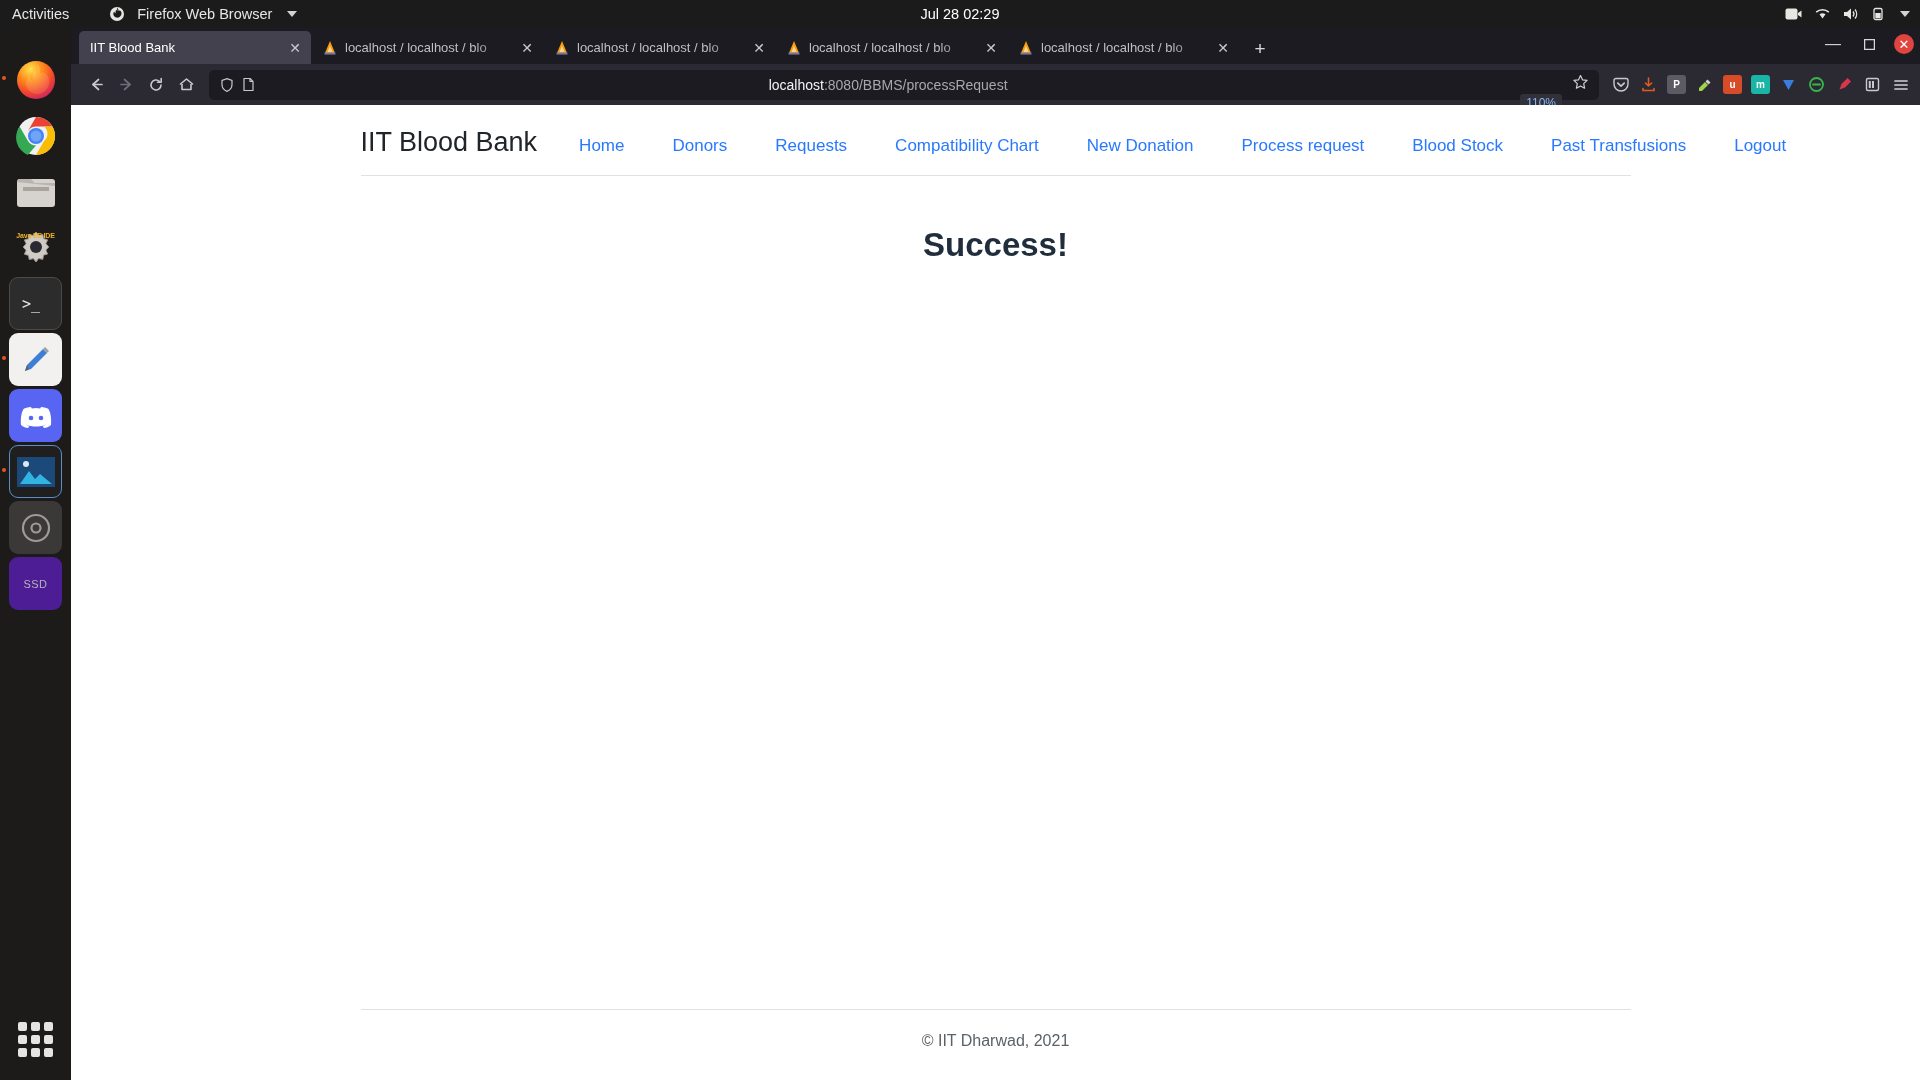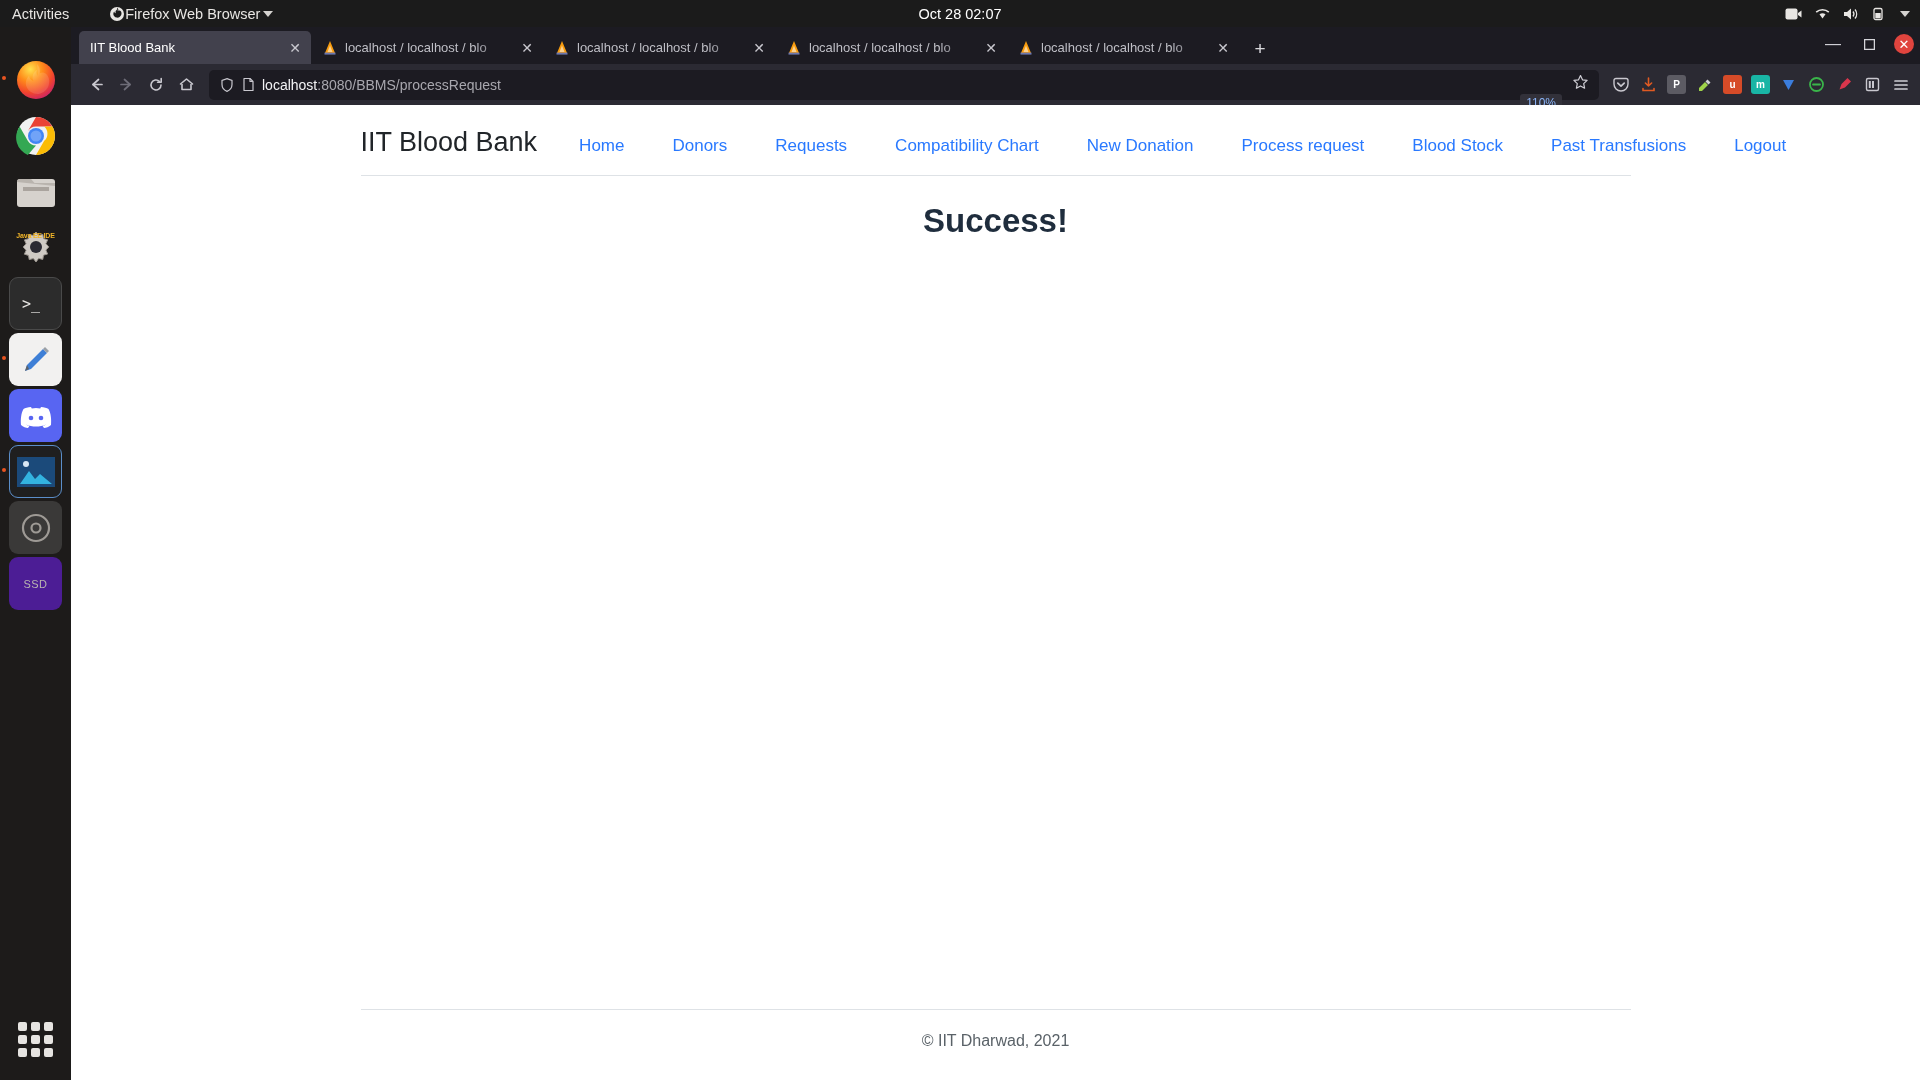--- a/index.html
+++ b/index.html
@@ -12,21 +12,21 @@
   #root { position: relative; width: 1920px; height: 900px; }
 
   
   .gnome-bar {
     position: absolute; top: 0; left: 0; width: 1920px; height: 27px;
     background: #1b1b1b; color: #ffffff;
     display: flex; align-items: center;
     font-size: 14.5px;
   }
   .gnome-activities { padding: 0 12px 0 12px; color: #e8e6e3; }
-  .gnome-app { display: flex; align-items: center; gap: 0; margin-left: 28px; color: #e8e6e3; }
+  .gnome-app { display: flex; align-items: center; gap: 12px; margin-left: 28px; color: #e8e6e3; }
   .ff-mini { width: 16px; height: 16px; display:block; }
   .caret-dn {
     width: 0; height: 0; border-left: 5px solid transparent;
     border-right: 5px solid transparent; border-top: 6px solid #d5d3d0;
     margin-left: 3px;
   }
   .gnome-clock {
     position: absolute; left: 50%; transform: translateX(-50%);
     color: #ffffff; font-size: 14.5px;
   }
@@ -91,21 +91,21 @@
   .ff-navbar {
     position: relative; width: 100%; height: 41px; background: #2b2a33;
     display: flex; align-items: center; padding: 0 10px;
   }
   .navbtn { width: 30px; height: 30px; display: flex; align-items: center; justify-content: center; color:#c9c8cf; }
   .navbtn.dim { color: #6e6d78; }
   .urlbar {
     flex: 1 1 auto; height: 30px; margin: 0 8px; background: #1c1b22;
     border-radius: 5px; display: flex; align-items: center; padding: 0 6px; gap: 6px;
   }
-  .urlbar .urltext { flex: 1 1 auto; font-size: 14px; color: #a8a7ae; white-space: nowrap; }
+  .urlbar .urltext { flex: 1 1 auto; font-size: 14px; color: #a8a7ae; white-space: nowrap; text-align: center; }
   .urlbar .urltext b { color: #f3f3f5; font-weight: 400; }
   .zoombadge {
     font-size: 12px; color: #8ab4f8; background: #32313a;
     border-radius: 3px; padding: 2px 6px; margin-right: 4px; margin-top: 36px;
   }
   .ext-icons { display: flex; align-items: center; gap: 9px; padding-left: 4px; }
   .ext { width: 19px; height: 19px; border-radius: 3px; display:flex; align-items:center; justify-content:center;
          font-size: 10px; color:#fff; font-weight:bold; }
 
   
@@ -121,21 +121,21 @@
     border-bottom: 1px solid #dee2e6; padding-bottom: 17px;
   }
   .brand { font-size: 27px; color: #212529; font-weight: 400; white-space: nowrap; }
   .nav { display: flex; align-items: baseline; margin-left: 42px; flex: 1 1 auto; }
   .nav a {
     color: #2979ff; text-decoration: none; font-size: 17px; white-space: nowrap;
     padding: 0 0;
   }
   .nav a + a { margin-left: 48px; }
   .headline {
-    text-align: center; margin-top: 26px;
+    text-align: center; margin-top: 50px;
     font-size: 33px; font-weight: bold; color: #1f2d3d;
   }
   .footer {
     position: absolute; left: 0; right: 0; bottom: 30px;
     border-top: 1px solid #dee2e6; padding-top: 22px;
     text-align: center; color: #5a6268; font-size: 16px;
   }
 </style>
 </head>
 <body>
@@ -145,21 +145,21 @@
   <div class="gnome-bar">
     <div class="gnome-activities">Activities</div>
     <div class="gnome-app">
       <svg class="ff-mini" viewBox="0 0 16 16">
         <circle cx="8" cy="8" r="7" fill="#e8e6e3"></circle>
         <path d="M8 1.5c1.2 1 1.6 2.3 1.3 3.4C10.5 4 11.4 4.6 12 5.6c.6 1 .7 2.3.2 3.4-.8 1.9-2.7 2.9-4.4 2.6C5.7 11.3 4.3 9.7 4.3 8c0-1 .4-1.9 1-2.5.1.9.7 1.6 1.5 1.8-.6-1.2-.3-2.9 1.2-3.8-.3.7-.2 1.4.1 2 .3-.9.1-2.1-.1-4z" fill="#1b1b1b"></path>
       </svg>
       <span>Firefox Web Browser</span>
       <span class="caret-dn"></span>
     </div>
-    <div class="gnome-clock">Oct 28  02:07</div>
+    <div class="gnome-clock">Jul 28  02:29</div>
     <div class="gnome-tray">
       <svg width="17" height="14" viewBox="0 0 17 14">
         <rect x="0.5" y="1.5" width="12" height="11" rx="2" fill="#e8e6e3"></rect>
         <path d="M13 6l3.5-2.5v7L13 8z" fill="#e8e6e3"></path>
       </svg>
       <svg width="17" height="14" viewBox="0 0 17 14">
         <path d="M8.5 11.5l-3-4.2a5 5 0 016 0z" fill="#e8e6e3"></path>
         <path d="M2.2 5.2a9.5 9.5 0 0112.6 0" stroke="#e8e6e3" stroke-width="1.6" fill="none"></path>
       </svg>
       <svg width="16" height="14" viewBox="0 0 16 14">

